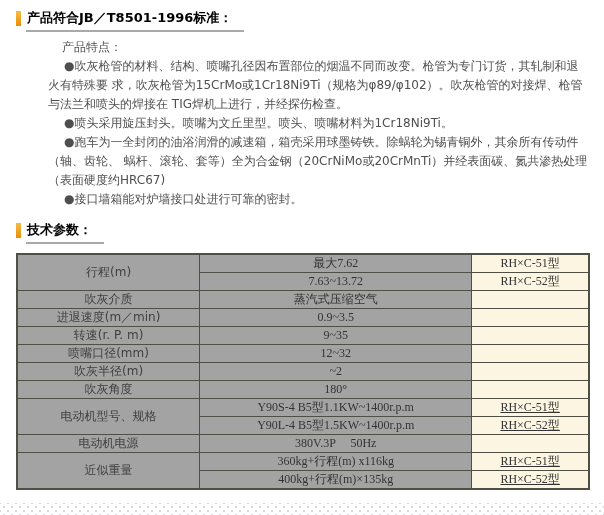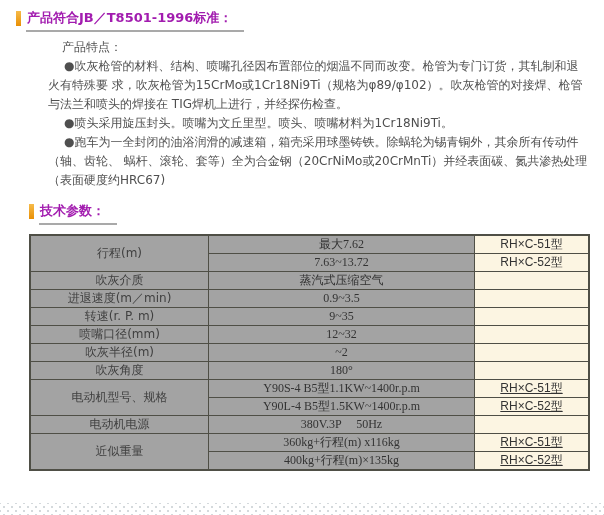--- a/index.html
+++ b/index.html
@@ -12,51 +12,51 @@
     color:#4a4a4a;
   }
   .content { padding:10px 14px 0 16px; }
 
   .heading { display:flex; align-items:flex-start; margin:0; }
   .accent-bar {
     width:5px; height:15px; margin:1px 5px 0 0;
     background:linear-gradient(180deg,#f6bb4a 0%,#e98f04 100%);
   }
   .heading-text {
-    font-size:13px; font-weight:bold; color:#a21caf;
+    font-size:13px; font-weight:bold; color:#000000;
     line-height:16px;
     border-bottom:2px solid #a9a9a9;
     padding:0 12px 4px 1px;
   }
 
   .features { margin:6px 0 0 32px; font-size:12px; line-height:19px; color:#4f4f4f; }
   .features p { margin:0; }
   .features-label { text-indent:14px; }
   .feature { text-indent:16px; }
 
-  .params-section { margin-top:13px;margin-left:13px; }
+  .params-section { margin-top:13px; }
   .tech-table {
     border-collapse:collapse;
     margin:9px 0 0 0;
     table-layout:fixed;
     border:2px solid #4f4f46;
   }
   .tech-table td {
     border:1px solid #4f4f46;
     height:16px;
     font-size:12px;
     text-align:center;
     vertical-align:middle;
     padding:0 3px;
     overflow:hidden;
     white-space:nowrap;
   }
   td.lbl { background:#a3a3a3; color:#3f3f3f; width:177px; }
   td.val { background:#a3a3a3; width:268px; font-family:Liberation Serif, serif; color:#333; }
-  td.typ { background:#fcf5e2; width:111px; font-family:Liberation Sans, sans-serif; color:#333; }
+  td.typ { background:#fcf5e2; width:111px; font-family:Liberation Serif, serif; color:#333; }
   td.typ.u { text-decoration:underline; }
 
   .bottom-texture {
     position:absolute; left:0; right:0; bottom:0; height:12px;
     background-image:
       radial-gradient(#d4d9dc 1px, rgba(0,0,0,0) 1.3px),
       radial-gradient(#d4d9dc 1px, rgba(0,0,0,0) 1.3px);
     background-size:8px 8px;
     background-position:0 0, 4px 4px;
   }
@@ -70,20 +70,21 @@
     <h2 class="heading">
       <span class="accent-bar"></span>
       <span class="heading-text">产品符合JB／T8501-1996标准：</span>
     </h2>
 
     <div class="features">
       <p class="features-label">产品特点：</p>
       <p class="feature">●吹灰枪管的材料、结构、喷嘴孔径因布置部位的烟温不同而改变。枪管为专门订货，其轧制和退火有特殊要 求，吹灰枪管为15CrMo或1Cr18Ni9Ti（规格为φ89/φ102）。吹灰枪管的对接焊、枪管与法兰和喷头的焊接在 TIG焊机上进行，并经探伤检查。</p>
       <p class="feature">●喷头采用旋压封头。喷嘴为文丘里型。喷头、喷嘴材料为1Cr18Ni9Ti。</p>
       <p class="feature">●跑车为一全封闭的油浴润滑的减速箱，箱壳采用球墨铸铁。除蜗轮为锡青铜外，其余所有传动件（轴、齿轮、 蜗杆、滚轮、套等）全为合金钢（20CrNiMo或20CrMnTi）并经表面碳、氮共渗热处理（表面硬度约HRC67)</p>
+      <p class="feature">●接口墙箱能对炉墙接口处进行可靠的密封。</p>
     </div>
 
     <div class="params-section">
       <h2 class="heading">
         <span class="accent-bar"></span>
         <span class="heading-text">技术参数：</span>
       </h2>
 
       <table class="tech-table">
         <tbody>

